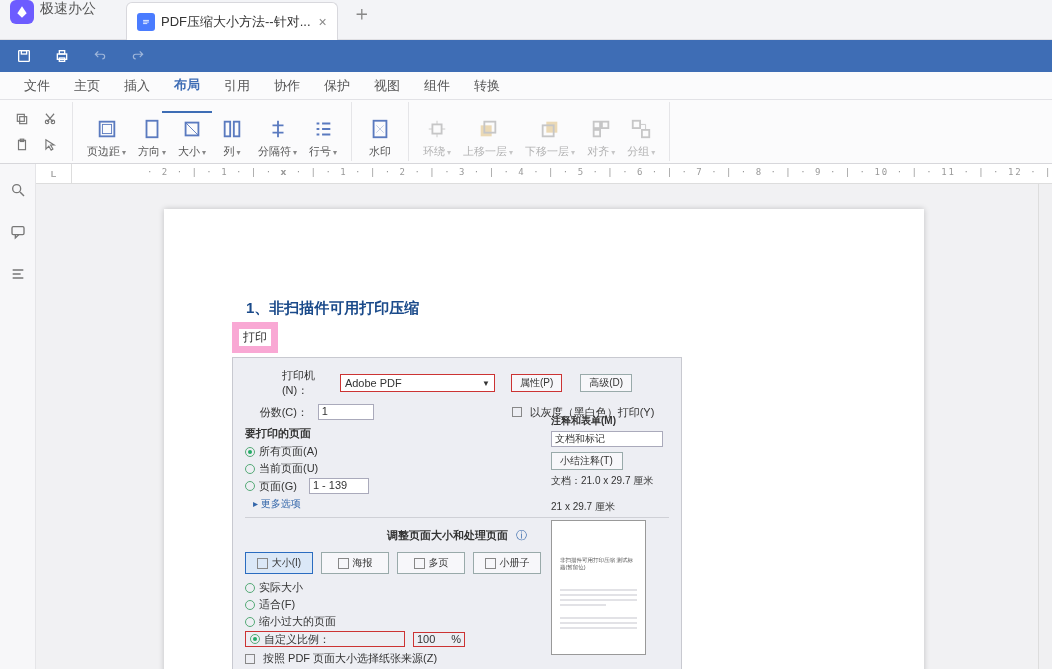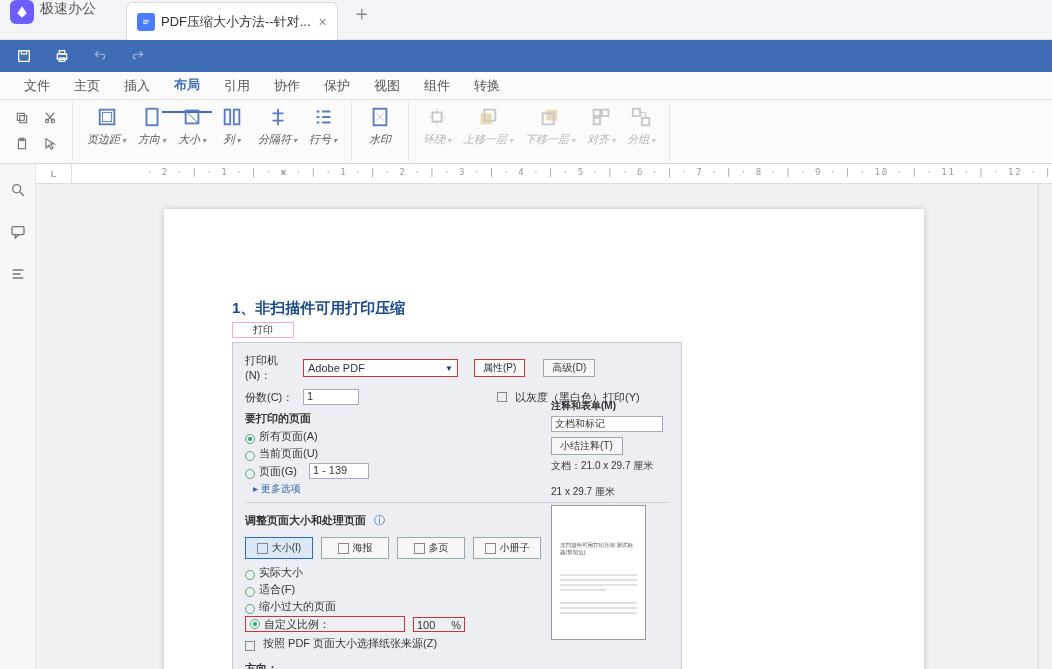--- a/index.html
+++ b/index.html
@@ -18,51 +18,51 @@
   .qat { height: 32px; background: #3e6db5; display: flex; align-items: center; padding: 0 10px; position: relative; }
   .qat-btn { width: 28px; height: 24px; display: flex; align-items: center; justify-content: center; color: #fff; margin-right: 10px; cursor: pointer; }
   .qat-btn.dim { opacity: .5; }
   .qat-title { position: absolute; left: 0; right: 0; text-align: center; color: #fff; font-size: 13px; pointer-events: none;}
 
   .menubar { height: 28px; display: flex; align-items: center; padding-left: 12px; background: #fbfbfc; border-bottom: 1px solid #e2e2e6;}
   .menu-item { font-size: 13px; color: #555; padding: 17px 12px; cursor: pointer; }
   .menu-item.active { color: #3e6db5; font-weight: 600; border-bottom: 2px solid #3e6db5; }
 
   .ribbon { height: 64px; background: #fbfbfc; display: flex; align-items: stretch; border-bottom: 1px solid #d7d7db; padding: 2px 0;}
-  .ribbon-group { display: flex; align-items: flex-start; padding: 0 8px; border-right: 1px solid #e5e5e8; font-style: italic; }
+  .ribbon-group { display: flex; align-items: flex-end; padding: 0 8px; border-right: 1px solid #e5e5e8; }
   .ribbon-small-col { display:flex; flex-direction:column; gap:6px; padding:6px 4px; }
   .ribbon-small-btn { width:20px; height:20px; display:flex; align-items:center; justify-content:center; color:#666; cursor:pointer;}
   .ribbon-btn { display: flex; flex-direction: column; align-items: center; padding: 4px 6px 2px; cursor: pointer; min-width: 40px;}
   .ribbon-btn.disabled { opacity: .45; }
   .ribbon-icon { width: 22px; height: 22px; margin-bottom: 4px; display:flex; align-items:center; justify-content:center;}
   .ribbon-label { font-size: 11px; color: #555; white-space: nowrap; }
   .ribbon-drop::after { content: "▾"; font-size: 8px; color: #888; margin-left: 2px;}
 
   .workspace { display: flex; height: calc(669px - 40px - 32px - 28px - 64px); }
   .left-tools { width: 36px; background: #f7f7f9; border-right: 1px solid #e5e5e8; display: flex; flex-direction: column; align-items: center; padding-top: 16px; gap: 22px;}
   .left-tool { width: 20px; height: 20px; color: #777; cursor: pointer; display:flex; align-items:center; justify-content:center;}
 
   .doc-area { flex: 1; background: #f1f1f3; position: relative; overflow: hidden; }
   .ruler-corner { position:absolute; left:0; top:0; width:36px; height:20px; background:#fff; border-right:1px solid #ddd; border-bottom:1px solid #ddd; display:flex; align-items:center; justify-content:center; font-size:9px; color:#aaa; font-weight:bold;}
   .hruler { position: absolute; left: 36px; right: 0; top: 0; height: 20px; background: #fff; border-bottom: 1px solid #ddd; }
   .hruler .label { position:absolute; left:75px; top:3px; font-size:9px; letter-spacing:2px; color:#999; white-space:nowrap; font-family:monospace;}
   .page { position: absolute; left: 128px; top: 45px; width: 760px; height: 900px; background: #fff; box-shadow: 0 0 6px rgba(0,0,0,.2);}
   .page-content { padding: 90px 70px 0 68px; }
-  .heading { font-size: 15px; font-weight: bold; color: #1a4a8a; margin: 0 0 4px; }
-  .print-badge { display:inline-block; border:1px solid #f9a8d4; font-size:10px; padding:0 20px; color:#333; }
+  .heading { font-size: 15px; font-weight: bold; color: #1a4a8a; margin: 0 14px 4px; }
+  .print-badge { display:inline-block; border:7px solid #f9a8d4; font-size:12px; padding:0 4px; color:#333; }
 
   .dialog { margin-top: 4px; width: 450px; height: 340px; background: #edeef3; border: 1px solid #c8c9d0; padding: 10px 12px 0; position: relative; font-size: 11px; color: #333;}
-  .dlg-row { display:flex; align-items:center; margin-bottom: 6px; gap:4px;}
+  .dlg-row { display:flex; align-items:center; margin-bottom: 6px; gap:4px;justify-content:center;}
   .dlg-label { width: 54px; }
   .dlg-select { flex:none; width:155px; height:18px; border:1px solid #c33; background:#fff; padding:0 4px; display:flex; align-items:center; justify-content:space-between;}
   .dlg-btn { height:18px; border:1px solid #9aa; background:#f7f7fa; padding:0 8px; display:flex; align-items:center; cursor:pointer; font-size:10px;}
   .dlg-btn.red { border-color:#c33; }
   .dlg-input { width:56px; height:16px; border:1px solid #aab; background:#fff; padding:0 3px;}
   .dlg-section-title { font-weight:bold; margin: 4px 0 3px; }
-  .dlg-radio-row { display:flex; align-items:flex-end; gap:4px; margin-bottom:2px; }
+  .dlg-radio-row { display:flex; align-items:center; gap:4px; margin-bottom:2px; }
   .dlg-radio { width:10px; height:10px; border-radius:50%; border:1px solid #5a7; display:inline-flex; align-items:center; justify-content:center;}
   .dlg-radio.sel::after{content:"";width:4px;height:4px;border-radius:50%;background:#2a6;}
   .more-opt {color:#36a; margin:3px 0 6px 8px; font-size:10px;}
   .more-opt::before{content:"▸ ";}
   .dlg-hr { border-top:1px solid #cfd0d6; margin: 2px 0 6px;}
   .dlg-seg-row{display:flex; gap:8px; margin-bottom:6px;}
   .dlg-seg{flex:none; width:68px; height:22px; border:1px solid #9aa; background:#f7f7fa; display:flex; align-items:center; justify-content:center; gap:4px; font-size:10px; cursor:pointer;}
   .dlg-seg.active{border-color:#2a6cc0; background:#dbe8f7;}
   .dlg-seg .segicon{width:11px;height:11px;border:1px solid #888;}
   .dlg-red-box-small { border:1px solid #c33; display:flex; align-items:center; gap:4px; width:160px; padding:0 4px; height:16px;}

